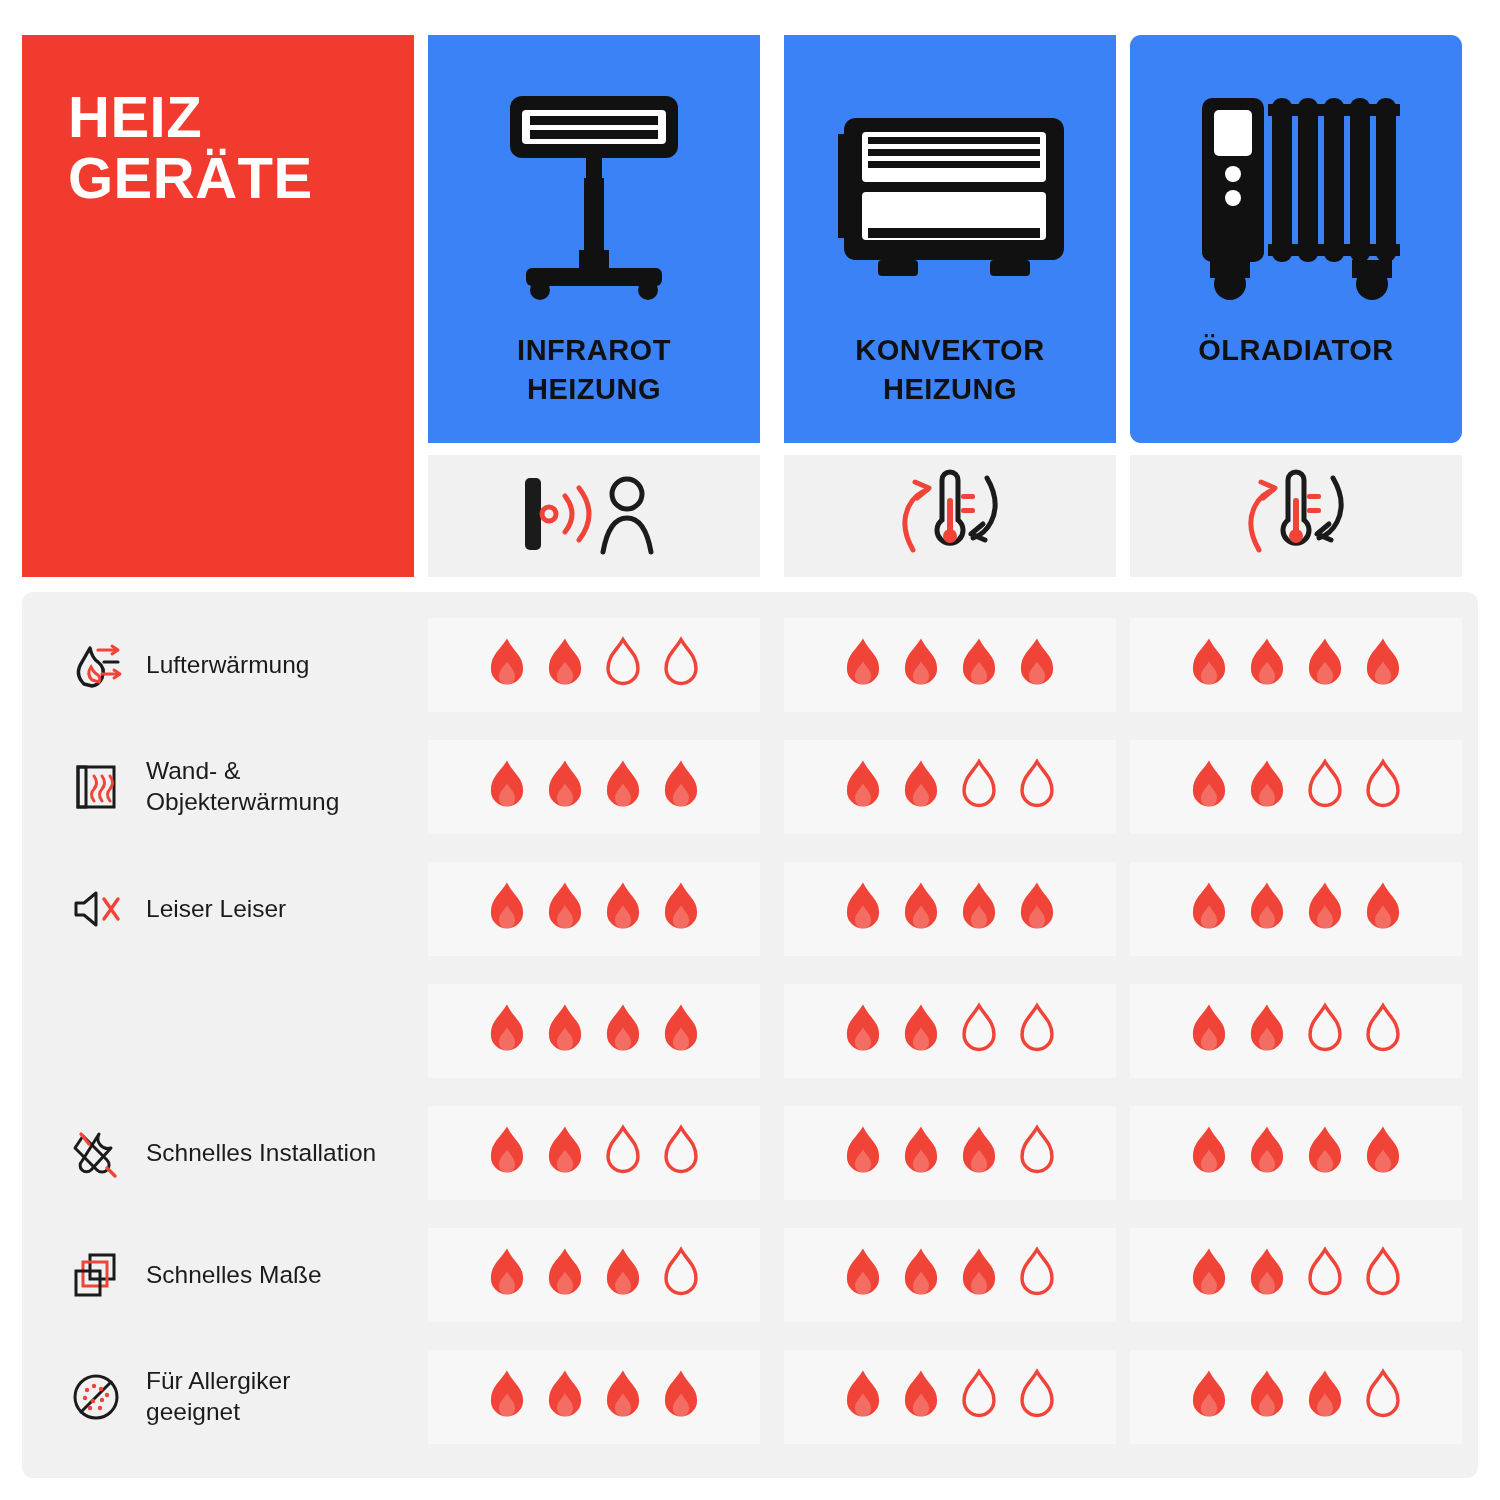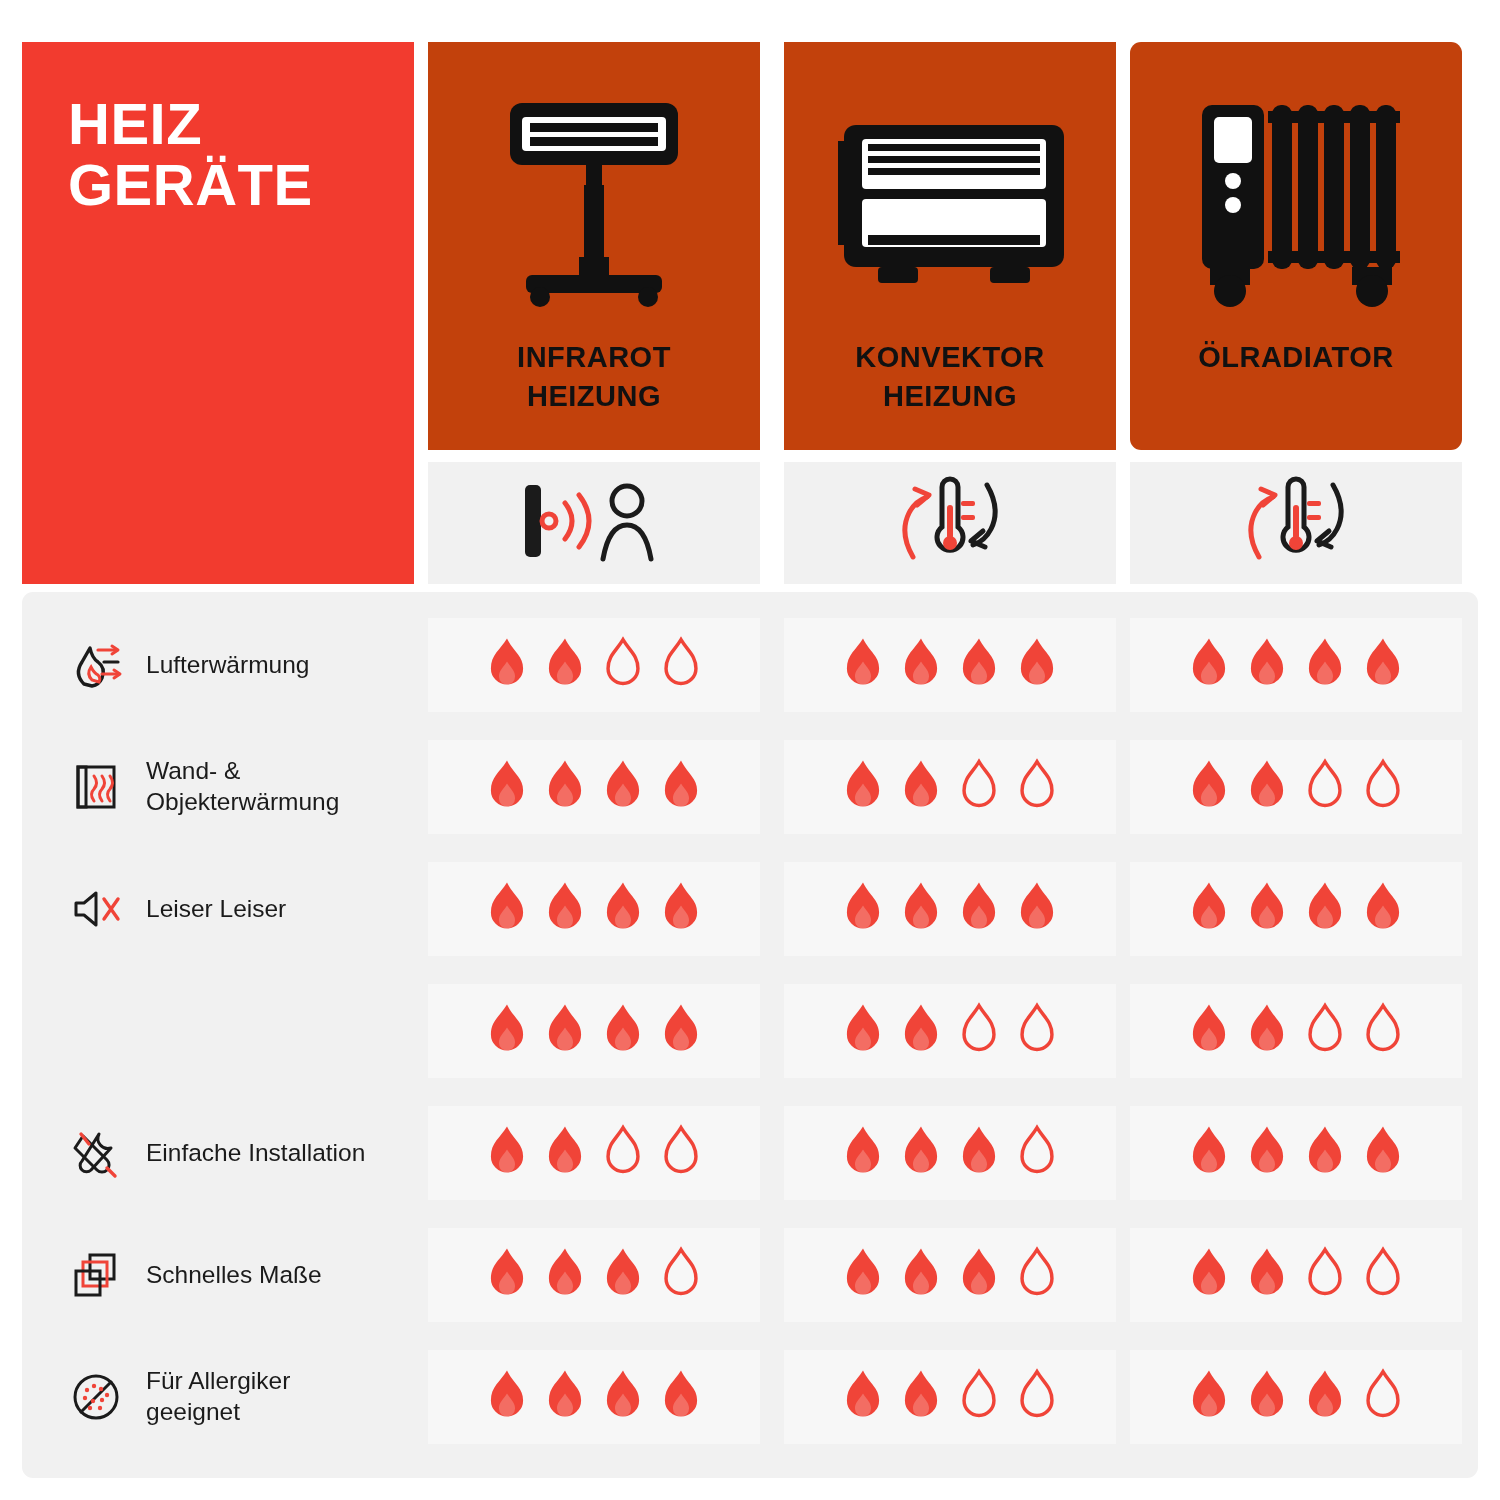--- a/index.html
+++ b/index.html
@@ -20,21 +20,21 @@
     position: absolute;
     left: 0; top: 0;
     width: 1500px;
     height: 1500px;
   }
 
   
   .top {
     position: absolute;
     left: 0;
-    top: 12px;
+    top: 5px;
     width: 1500px;
     height: 572px;
   }
 
   .title-card {
     position: absolute;
     left: 22px;
     top: 30px;
     width: 392px;
     height: 542px;
@@ -51,21 +51,21 @@
     font-weight: bold;
     text-transform: uppercase;
   }
   .title-line { display: block; }
 
   .col-head {
     position: absolute;
     top: 30px;
     width: 332px;
     height: 408px;
-    background: #c2410c;
+    background: #3b82f6;
   }
   .col-head.c1 { left: 428px; }
   .col-head.c2 { left: 784px; }
   .col-head.c3 { left: 1130px; border-radius: 11px; }
 
   .dev-icon {
     position: absolute;
     left: 0; top: 34px;
     width: 332px;
     height: 248px;
@@ -558,21 +558,21 @@
       <div class="cell-label">
         <div class="lbl-icon">
           <svg width="54" height="54" viewBox="0 0 54 54" aria-hidden="true">
             <path d="M30 8 a10 10 0 0 0 12 14 l-20 22 a6 6 0 0 1 -9 -9 z" fill="none" stroke="#1b1b1b" stroke-width="3" stroke-linejoin="round"></path>
             <path d="M14 10 l24 24 a7 7 0 0 1 -10 10 L6 22 z" fill="none" stroke="#1b1b1b" stroke-width="3" stroke-linejoin="round"></path>
             <path d="M12 8 l8 10" stroke="#f04438" stroke-width="3.4" stroke-linecap="round"></path>
             <path d="M38 42 l8 8" stroke="#f04438" stroke-width="3.4" stroke-linecap="round"></path>
           </svg>
         </div>
         <div class="lbl-text">
-          <span>Einfache Installation</span>
+          <span>Schnelles Installation</span>
         </div>
       </div>
       <div class="cell-rate c1">
         <svg class="flame" viewBox="0 0 40 50">
             <path d="M20 2 C14 12 6 16 6 28 a14 14 0 0 0 28 0 C34 17 26 14 20 2 Z" fill="#f04438"></path>
             <path d="M20 22 c-4 6 -7 8 -7 13 a7 7 0 0 0 14 0 c0 -5 -3 -7 -7 -13 z" fill="#fff" opacity="0.22"></path>
           </svg>
         <svg class="flame" viewBox="0 0 40 50">
             <path d="M20 2 C14 12 6 16 6 28 a14 14 0 0 0 28 0 C34 17 26 14 20 2 Z" fill="#f04438"></path>
             <path d="M20 22 c-4 6 -7 8 -7 13 a7 7 0 0 0 14 0 c0 -5 -3 -7 -7 -13 z" fill="#fff" opacity="0.22"></path>

